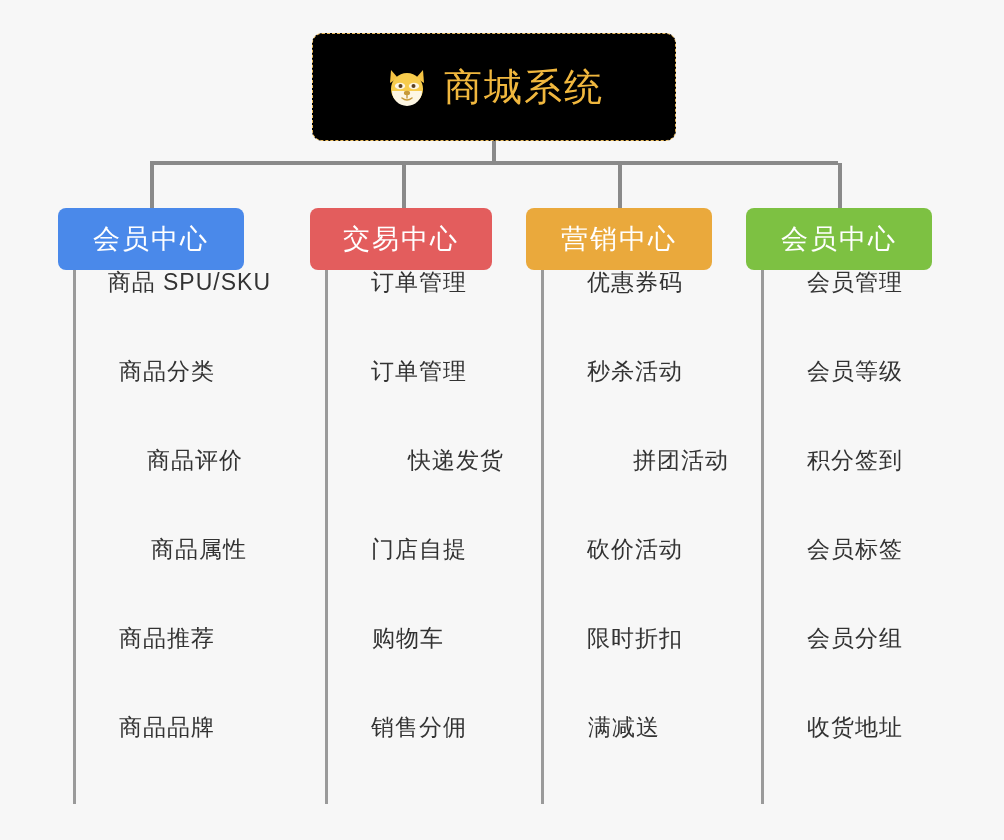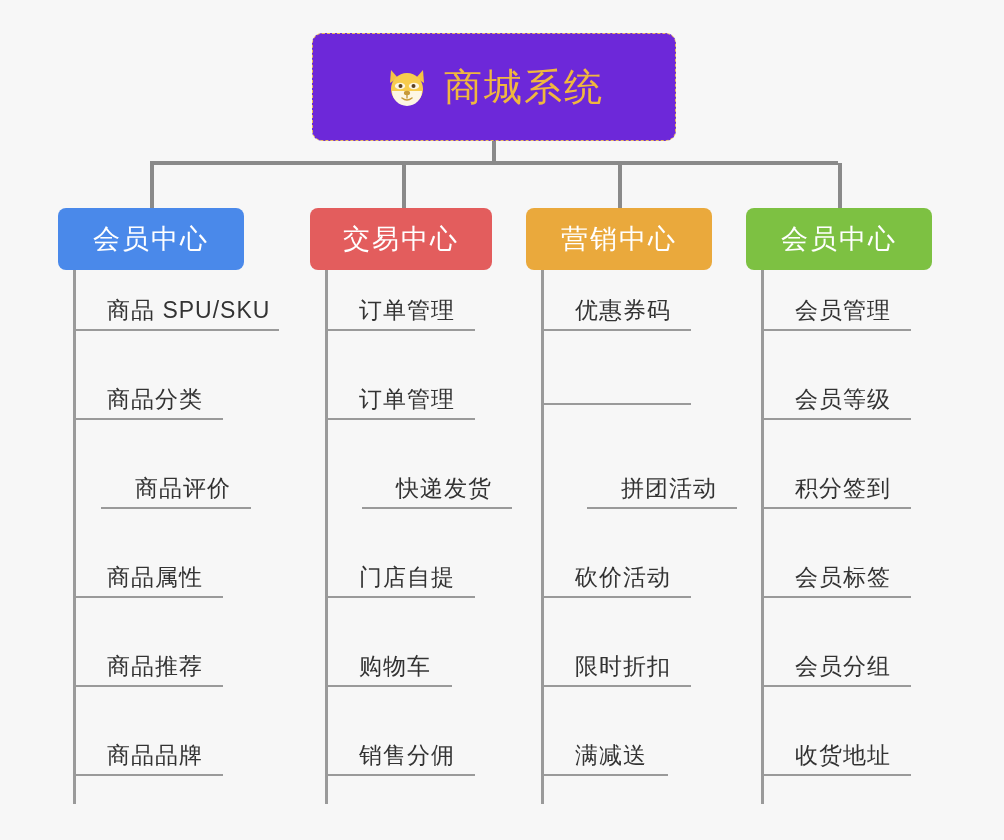--- a/index.html
+++ b/index.html
@@ -23,21 +23,21 @@
   }
 
   
   .root-node {
     position: absolute;
     left: 312px;
     top: 33px;
     width: 364px;
     height: 108px;
     box-sizing: border-box;
-    background: #6d28d9;
+    background: #000000;
     border: 1px dashed #eab95a;
     border-radius: 10px;
     display: flex;
     align-items: center;
     justify-content: center;
     gap: 14px;
   }
   .root-emoji {
     font-size: 40px;
     line-height: 1;
@@ -101,22 +101,22 @@
     left: 0;
     top: 0;
     width: 3px;
     background: #9a9a9a;
   }
   .leaf-item {
     position: absolute;
     left: 0;
     height: 89px;
     display: flex;
-    flex-direction: column;
-    justify-content: center;
+    flex-direction: row;
+    justify-content: flex-end;
   }
   .leaf-label {
     font-size: 23px;
     color: #333333;
     letter-spacing: 1px;
     white-space: nowrap;
     padding: 0 8px 6px 34px;
     line-height: 1.1;
   }
   .leaf-underline {
@@ -163,21 +163,21 @@
           <div class="leaf-underline"></div>
         </div>
         <div class="leaf-item" style="top: 89px; width: 150px;">
           <div class="leaf-label">商品分类</div>
           <div class="leaf-underline"></div>
         </div>
         <div class="leaf-item" style="top: 178px; width: 150px; padding-left: 28px;">
           <div class="leaf-label">商品评价</div>
           <div class="leaf-underline"></div>
         </div>
-        <div class="leaf-item" style="top: 267px; width: 150px;">
+        <div class="leaf-item" style="top: 267px; width: 150px; padding-left: 32px;">
           <div class="leaf-label">商品属性</div>
           <div class="leaf-underline"></div>
         </div>
         <div class="leaf-item" style="top: 356px; width: 150px;">
           <div class="leaf-label">商品推荐</div>
           <div class="leaf-underline"></div>
         </div>
         <div class="leaf-item" style="top: 445px; width: 150px;">
           <div class="leaf-label">商品品牌</div>
           <div class="leaf-underline"></div>
@@ -218,20 +218,21 @@
       <div class="cat-head" style="left: 526px; width: 186px; background: rgb(234, 169, 60);">
         <span>营销中心</span>
       </div>
       <div class="leaf-col" style="left: 541px; height: 534px; top: 270px;">
         <div class="leaf-spine" style="height: 534px;"></div>
         <div class="leaf-item" style="top: 0px; width: 150px;">
           <div class="leaf-label">优惠券码</div>
           <div class="leaf-underline"></div>
         </div>
         <div class="leaf-item" style="top: 89px; width: 150px;">
+          <div class="leaf-label">秒杀活动</div>
           <div class="leaf-underline"></div>
         </div>
         <div class="leaf-item" style="top: 178px; width: 150px; margin-left: 46px;">
           <div class="leaf-label">拼团活动</div>
           <div class="leaf-underline"></div>
         </div>
         <div class="leaf-item" style="top: 267px; width: 150px;">
           <div class="leaf-label">砍价活动</div>
           <div class="leaf-underline"></div>
         </div>

